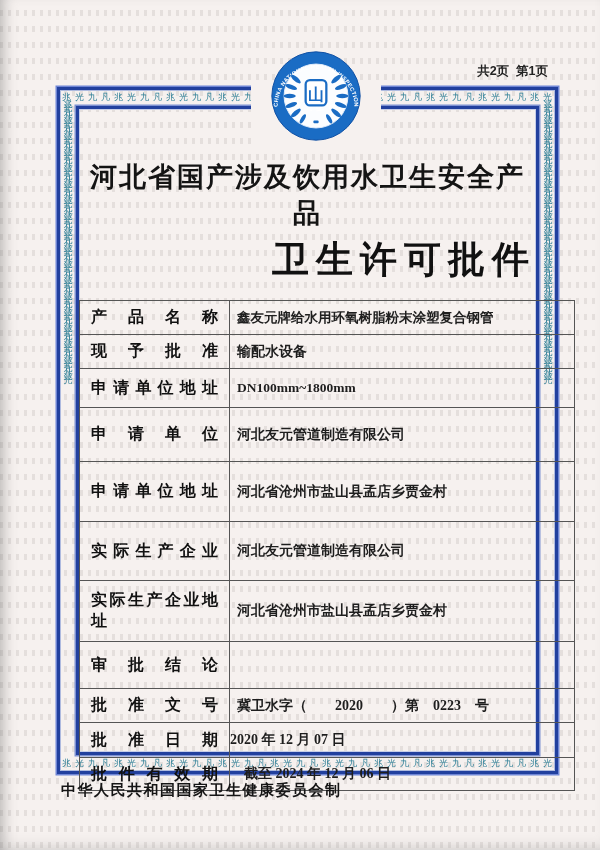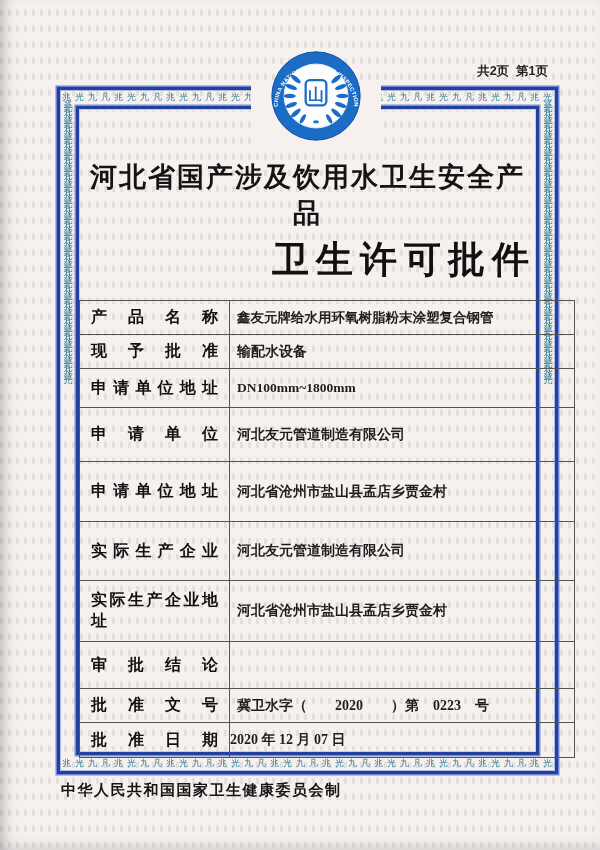--- a/index.html
+++ b/index.html
@@ -135,20 +135,24 @@
             <div class="tlabel">审批结论</div>
           </div>
           <div class="trow r9">
             <div class="tlabel">批准文号</div>
             <div class="tvalue">冀卫水字（　　2020　　）第　0223　号</div>
           </div>
           <div class="trow r10">
             <div class="tlabel">批准日期</div>
             <div class="tvalue">2020 年 12 月 07 日</div>
           </div>
+          <div class="trow r11">
+            <div class="tlabel">批件有效期</div>
+            <div class="tvalue">截至 2024 年 12 月 06 日</div>
+          </div>
         </div>
     </div>
   </div>
 
   <div class="emblem-mask"></div>
 
   <svg class="emblem" viewBox="0 0 100 100" xmlns="http://www.w3.org/2000/svg">
     <defs>
       <path id="arcTop" d="M 9,62 A 41,41 0 1 1 91,62"></path>
       <path id="arcBot" d="M 15,42 A 38,38 0 0 0 85,42"></path>

